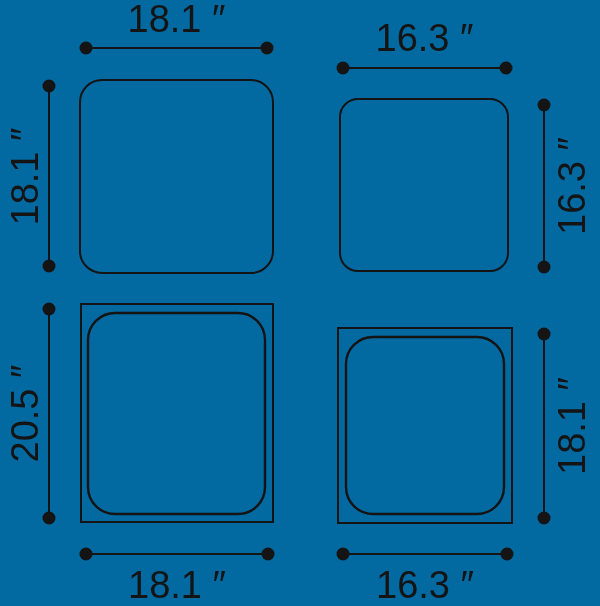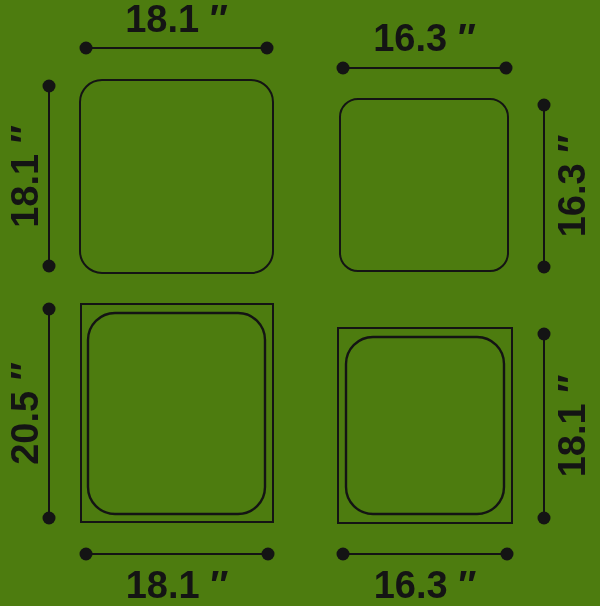--- a/index.html
+++ b/index.html
@@ -4,23 +4,22 @@
 <style>
   html, body {
     margin: 0;
     padding: 0;
     background: #ffffff;
   }
   .stage {
     position: relative;
     width: 600px;
     height: 606px;
-    background: #4d7c0f;
+    background: #0369a1;
     overflow: hidden;
-    font-weight: bold;
   }
   svg text {
     font-family: "Liberation Sans", sans-serif;
     font-size: 38px;
     fill: #141414;
   }
 </style>
 </head>
 <body>
 

